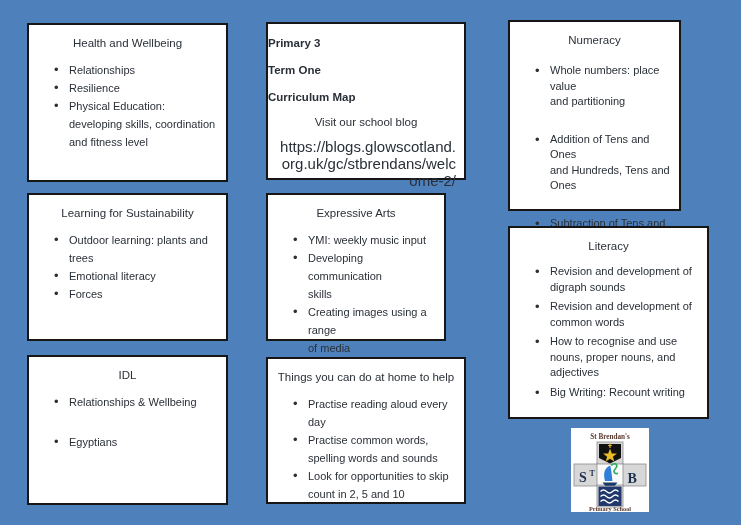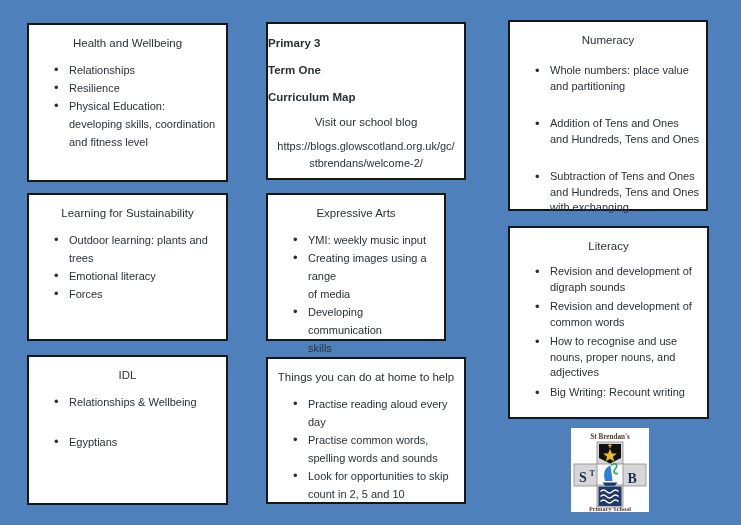--- a/index.html
+++ b/index.html
@@ -39,29 +39,29 @@
   ul.semi li + li{margin-top:4px;}
   ul.gap-lg{margin-top:14px;}
 
   
   #card-health{left:27px;top:23px;width:201px;height:159px;}
   #card-sustainability{left:27px;top:193px;width:201px;height:148px;}
   #card-idl{left:27px;top:355px;width:201px;height:150px;}
   #card-header{left:266px;top:22px;width:200px;height:158px;}
   #card-arts{left:266px;top:193px;width:180px;height:148px;}
   #card-home{left:266px;top:357px;width:200px;height:147px;}
-  #card-numeracy{left:508px;top:20px;width:200px;height:191px;}
+  #card-numeracy{left:508px;top:20px;width:173px;height:191px;}
   #card-literacy{left:508px;top:226px;width:201px;height:193px;}
 
   
   .hline{font-size:11.5px;font-weight:bold;text-align:left;line-height:19px;margin-top:8px;}
   .hline.first{margin-top:10px;}
   .hsub{font-size:11.5px;text-align:center;line-height:18px;margin-top:6px;}
   .hurl{
-    font-size:11px;text-align:center;line-height:17px;margin-top:7px;
+    font-size:15px;text-align:right;line-height:17px;margin-top:7px;
     padding:0 8px;overflow-wrap:anywhere;word-break:break-all;
   }
 
   
   #logo-box{
     position:absolute;left:571px;top:428px;width:78px;height:84px;
     background:#0369a1;
   }
   #logo-box svg{display:block;}
 </style>
@@ -104,24 +104,24 @@
     <div class="hline">Term One</div>
     <div class="hline">Curriculum Map</div>
     <div class="hsub">Visit our school blog</div>
     <div class="hurl">https://blogs.glowscotland.org.uk/gc/stbrendans/welcome-2/</div>
   </section>
 
   <section class="card" id="card-arts">
     <h2>Expressive Arts</h2>
     <ul class="bullets">
         <li>YMI: weekly music input</li>
+        <li>Developing communication
+skills</li>
         <li>Creating images using a range
 of media</li>
-        <li>Developing communication
-skills</li>
       </ul>
   </section>
 
   <section class="card" id="card-home">
     <h2>Things you can do at home to help</h2>
     <ul class="bullets">
         <li>Practise reading aloud every
 day</li>
         <li>Practise common words,
 spelling words  and sounds</li>

